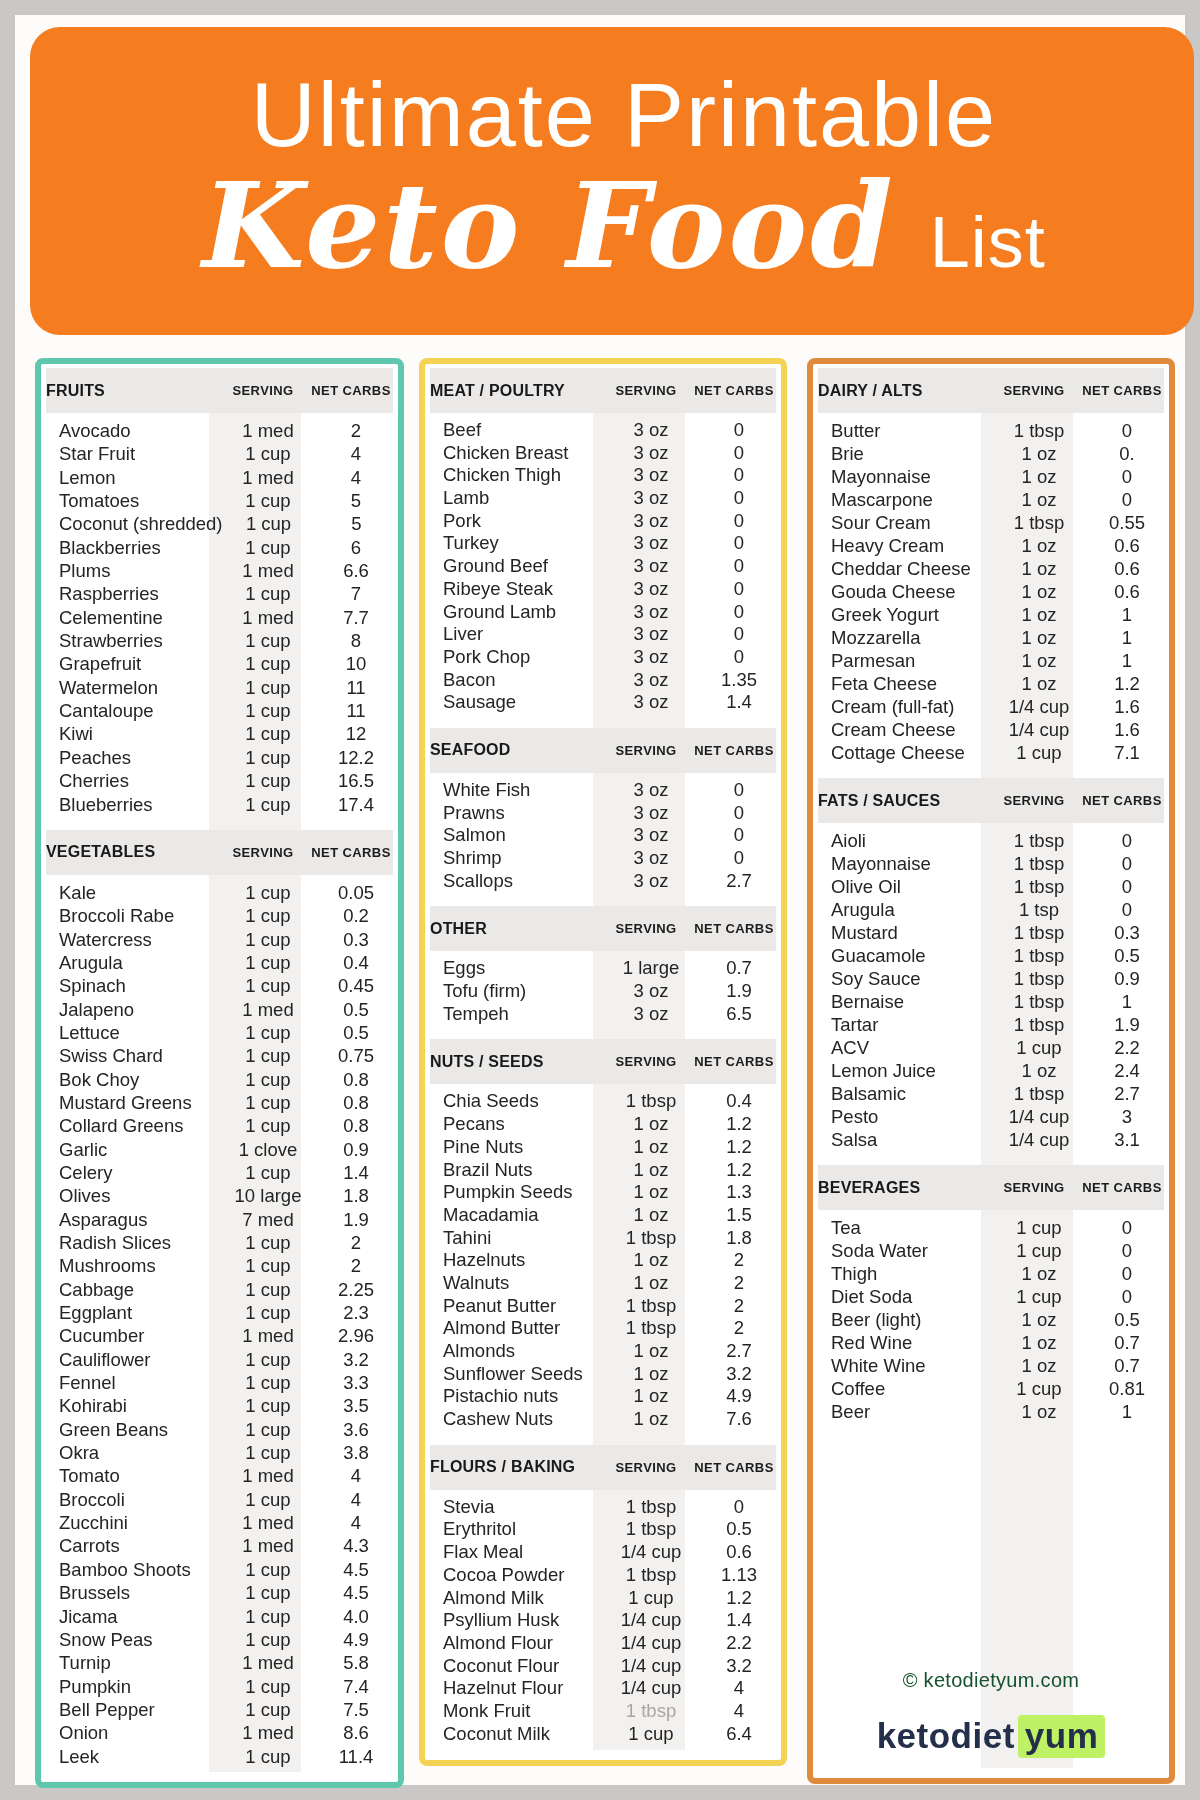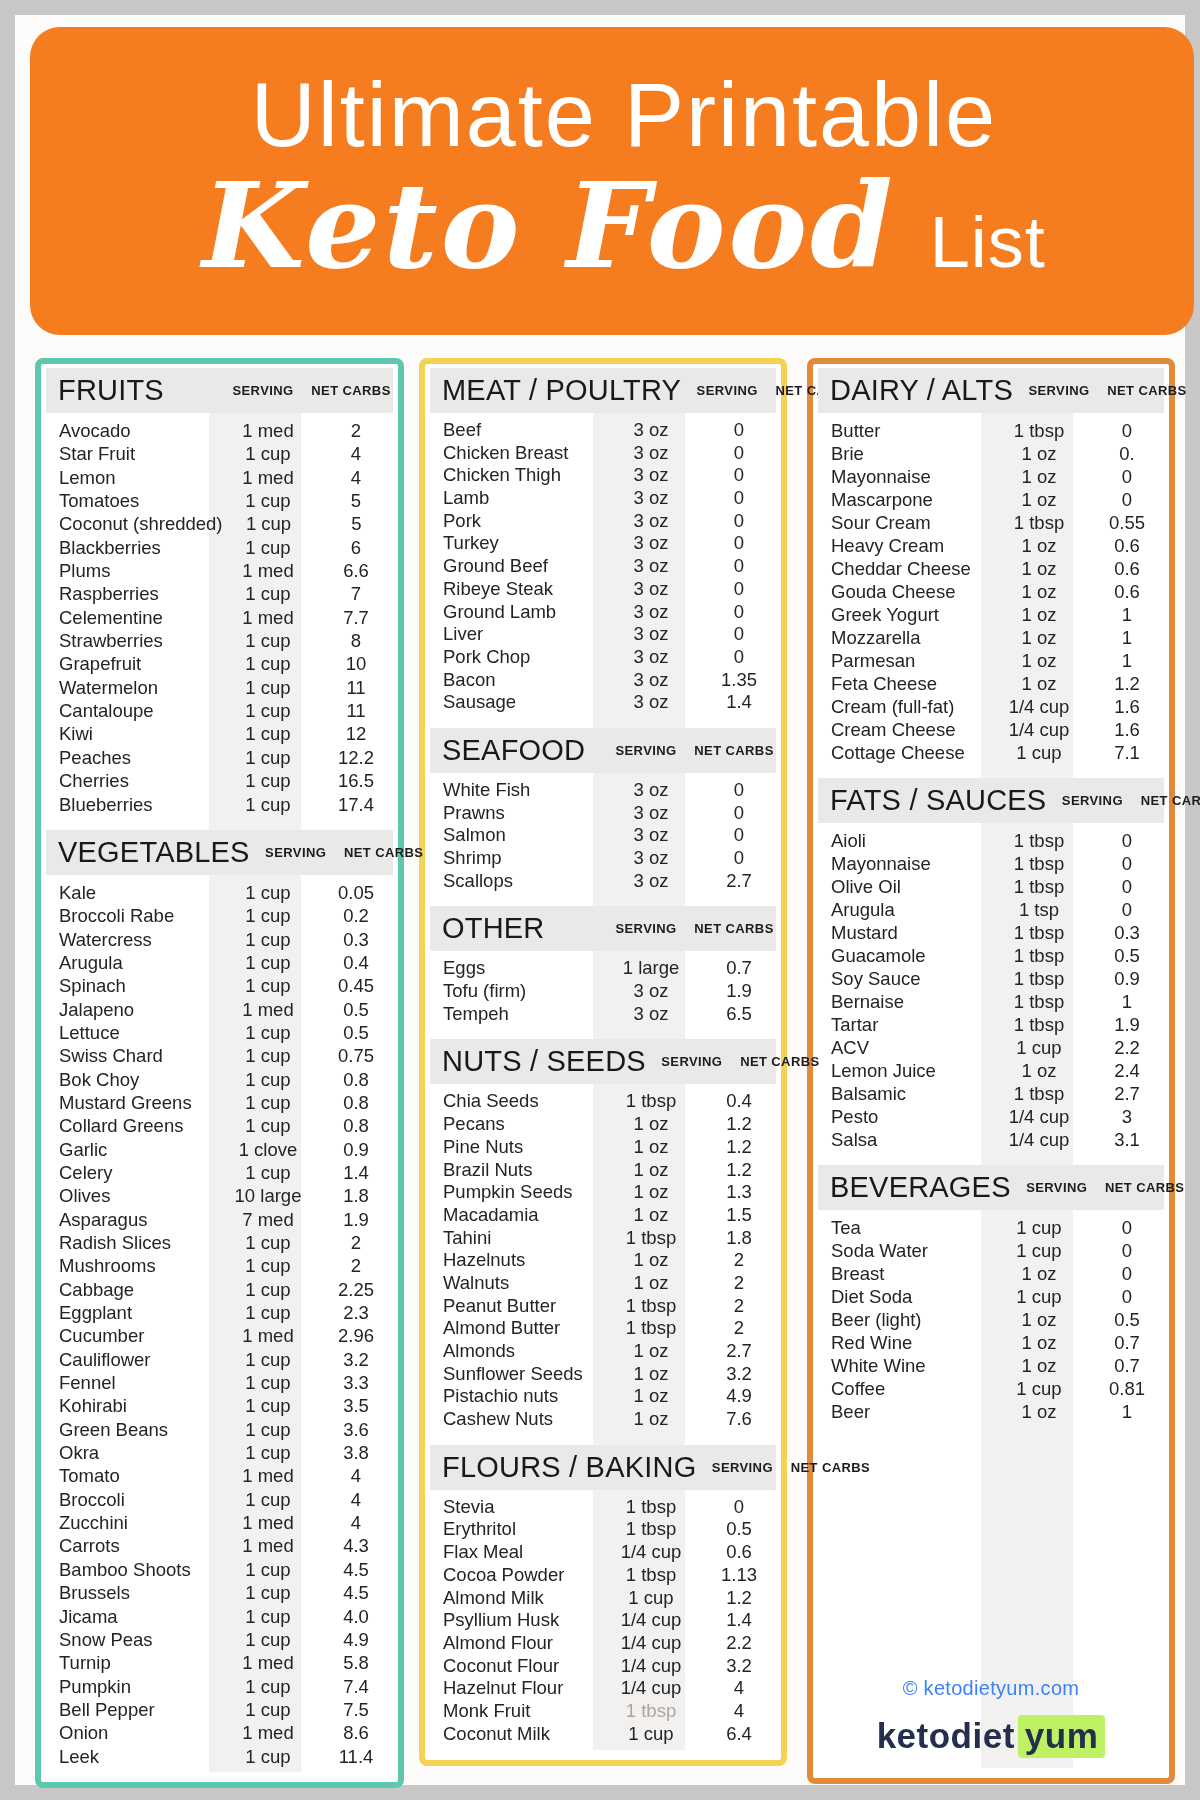--- a/index.html
+++ b/index.html
@@ -44,39 +44,39 @@
     position:absolute;left:168px;top:49px;bottom:10px;width:92px;
     background:#f3f1ef;z-index:0;
   }
   .band{
     position:relative;z-index:1;
     display:grid;grid-template-columns:1fr 92px 84px;align-items:center;
     height:45px;background:#ebe9e7;margin:14px 5px 0 5px;
   }
   .band.first{margin-top:4px;}
   .band-title{
-    font-size:29px;font-weight:400;padding-left:12px;letter-spacing:.2px;color:#191919;
+    font-size:16px;font-weight:700;padding-left:0;letter-spacing:.2px;color:#191919;
     white-space:nowrap;
   }
   .band-label{
     font-size:13px;font-weight:700;text-align:center;letter-spacing:.4px;color:#1c1c1c;
     white-space:nowrap;
   }
   .rows{position:relative;z-index:1;margin-top:6px;}
   .row{
     display:grid;grid-template-columns:1fr 92px 84px;
     height:var(--pitch);line-height:var(--pitch);
   }
   .cell{font-size:18.5px;font-weight:500;color:#242424;white-space:nowrap;}
   .cell.name{padding-left:18px;}
   .cell.serving,.cell.carbs{text-align:center;}
   .cell.muted{color:#aaa6a0;}
   
   .footer{position:absolute;left:0;right:0;bottom:22px;text-align:center;z-index:1;}
-  .copyright{font-size:20px;color:#3b82f6;font-weight:500;margin-bottom:16px;letter-spacing:.3px;}
+  .copyright{font-size:20px;color:#14532d;font-weight:500;margin-bottom:24px;letter-spacing:.3px;}
   .brand{font-size:35px;font-weight:800;color:#232f4b;letter-spacing:.5px;}
   .brand-yum{
     background:#bef264;color:#232f4b;
     padding:1px 7px 3px 7px;border-radius:4px;margin-left:3px;
   }
 </style>
 </head>
 <body>
 
 <div class="page"></div>
@@ -831,21 +831,21 @@
         <div class="cell name">Tea</div>
         <div class="cell serving">1 cup</div>
         <div class="cell carbs">0</div>
       </div>
       <div class="row">
         <div class="cell name">Soda Water</div>
         <div class="cell serving">1 cup</div>
         <div class="cell carbs">0</div>
       </div>
       <div class="row">
-        <div class="cell name">Breast</div>
+        <div class="cell name">Thigh</div>
         <div class="cell serving">1 oz</div>
         <div class="cell carbs">0</div>
       </div>
       <div class="row">
         <div class="cell name">Diet Soda</div>
         <div class="cell serving">1 cup</div>
         <div class="cell carbs">0</div>
       </div>
       <div class="row">
         <div class="cell name">Beer (light)</div>

